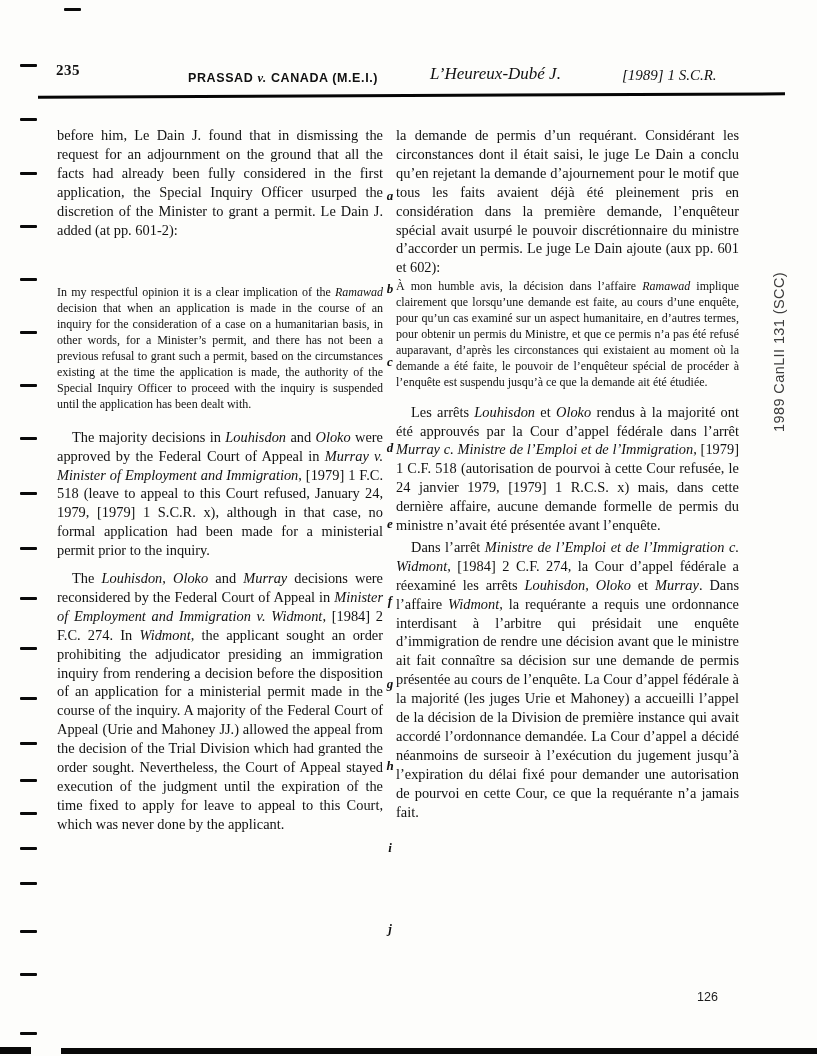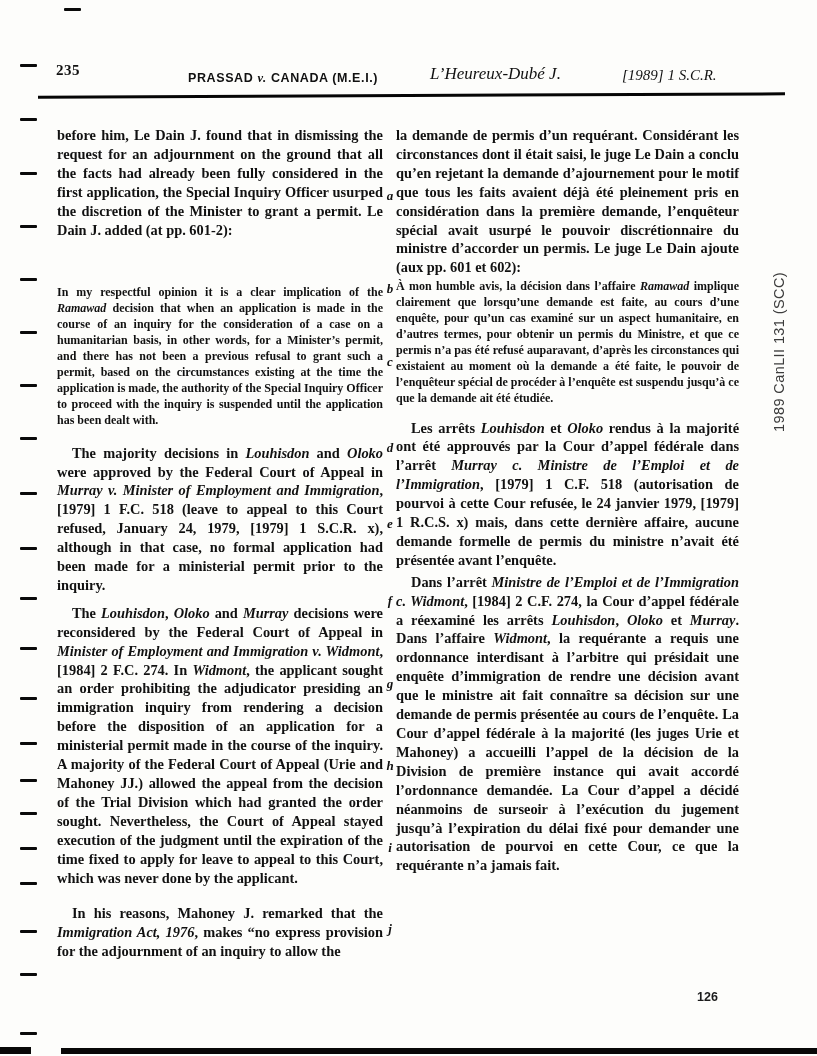--- a/index.html
+++ b/index.html
@@ -10,21 +10,21 @@
   }
   
   .pageno-left{position:absolute;left:56px;top:62px;font-size:15px;font-weight:bold;letter-spacing:.5px;}
   .case-title{position:absolute;left:188px;top:71px;font-size:12.5px;letter-spacing:.6px;font-family:"Liberation Sans",sans-serif;font-weight:bold;}
   .case-title .it{font-family:"Liberation Serif",serif;font-weight:bold;}
   .judge-name{position:absolute;left:430px;top:64px;font-size:17px;font-weight:normal;font-style:italic;}
   .reporter-citation{position:absolute;left:622px;top:67px;font-size:15px;font-style:italic;}
   .header-rule{position:absolute;left:38px;top:94px;width:747px;height:2.6px;background:#050505;transform:rotate(-.25deg);}
 
   
-  .col{position:absolute;top:126px;text-align:justify;font-size:14.4px;line-height:18.9px;font-weight:bold;}
+  .col{position:absolute;top:126px;text-align:justify;font-size:14.4px;line-height:18.9px;}
   .col-left{left:57px;width:326px;}
   .col-right{left:396px;width:343px;}
   .col p{margin:0;}
   .indent{text-indent:15px;}
   .quote{font-size:12px;line-height:15.9px;}
   .it{font-style:italic;}
 
   
   .gletter{position:absolute;left:384px;width:12px;text-align:center;font-size:13px;font-weight:bold;font-style:italic;font-family:"Liberation Serif",serif;}
 
@@ -34,37 +34,36 @@
   .bottom-bar-stub{position:absolute;left:0;top:1047px;width:31px;height:7px;background:#080808;}
 
   
   .canlii-vertical{
     position:absolute;right:30px;top:272px;
     writing-mode:vertical-rl;transform:rotate(180deg);
     font-family:"Liberation Sans",sans-serif;font-size:14.5px;color:#3c3c3c;letter-spacing:.4px;
   }
 
   
-  .folio{position:absolute;left:697px;top:990px;font-family:"Liberation Sans",sans-serif;font-weight:bold;font-size:12.5px;color:#1c1c1c;}
+  .folio{position:absolute;left:697px;top:990px;font-family:"Liberation Sans",sans-serif;font-weight:normal;font-size:12.5px;color:#1c1c1c;}
 </style>
 </head>
 <body>
 
 <div class="pageno-left">235</div>
 <div class="case-title"><span>PRASSAD </span><span class="it">v.</span><span> CANADA (M.E.I.)</span></div>
 <div class="judge-name">L’Heureux-Dubé J.</div>
 <div class="reporter-citation">[1989] 1 S.C.R.</div>
 <div class="header-rule"></div>
 
 <div class="col col-left">
   <p><span>before him, Le Dain J. found that in dismissing the request for an adjournment on the ground that all the facts had already been fully considered in the first application, the Special Inquiry Officer usurped the discretion of the Minister to grant a permit. Le Dain J. added (at pp. 601-2):</span></p>
   <p class="quote" style="margin-top:46px"><span>In my respectful opinion it is a clear implication of the </span><span class="it">Ramawad</span><span> decision that when an application is made in the course of an inquiry for the consideration of a case on a humanitarian basis, in other words, for a Minister’s permit, and there has not been a previous refusal to grant such a permit, based on the circumstances existing at the time the application is made, the authority of the Special Inquiry Officer to proceed with the inquiry is suspended until the application has been dealt with.</span></p>
   <p class="indent" style="margin-top:15px"><span>The majority decisions in </span><span class="it">Louhisdon</span><span> and </span><span class="it">Oloko</span><span> were approved by the Federal Court of Appeal in </span><span class="it">Murray v. Minister of Employment and Immigration</span><span>, [1979] 1 F.C. 518 (leave to appeal to this Court refused, January 24, 1979, [1979] 1 S.C.R. x), although in that case, no formal application had been made for a ministerial permit prior to the inquiry.</span></p>
   <p class="indent" style="margin-top:9px"><span>The </span><span class="it">Louhisdon</span><span>, </span><span class="it">Oloko</span><span> and </span><span class="it">Murray</span><span> decisions were reconsidered by the Federal Court of Appeal in </span><span class="it">Minister of Employment and Immigration v. Widmont</span><span>, [1984] 2 F.C. 274. In </span><span class="it">Widmont</span><span>, the applicant sought an order prohibiting the adjudicator presiding an immigration inquiry from rendering a decision before the disposition of an application for a ministerial permit made in the course of the inquiry. A majority of the Federal Court of Appeal (Urie and Mahoney JJ.) allowed the appeal from the decision of the Trial Division which had granted the order sought. Nevertheless, the Court of Appeal stayed execution of the judgment until the expiration of the time fixed to apply for leave to appeal to this Court, which was never done by the applicant.</span></p>
-  <p class="indent" style="margin-top:17px"><span>In his reasons, Mahoney J. remarked that the </span><span class="it">Immigration Act, 1976</span><span>, makes “no express provision for the adjournment of an inquiry to allow the</span></p>
 </div>
 
 <div class="col col-right">
   <p><span>la demande de permis d’un requérant. Considérant les circonstances dont il était saisi, le juge Le Dain a conclu qu’en rejetant la demande d’ajournement pour le motif que tous les faits avaient déjà été pleinement pris en considération dans la première demande, l’enquêteur spécial avait usurpé le pouvoir discrétionnaire du ministre d’accorder un permis. Le juge Le Dain ajoute (aux pp. 601 et 602):</span></p>
   <p class="quote" style="margin-top:2px"><span>À mon humble avis, la décision dans l’affaire </span><span class="it">Ramawad</span><span> implique clairement que lorsqu’une demande est faite, au cours d’une enquête, pour qu’un cas examiné sur un aspect humanitaire, en d’autres termes, pour obtenir un permis du Ministre, et que ce permis n’a pas été refusé auparavant, d’après les circonstances qui existaient au moment où la demande a été faite, le pouvoir de l’enquêteur spécial de procéder à l’enquête est suspendu jusqu’à ce que la demande ait été étudiée.</span></p>
   <p class="indent" style="margin-top:12px"><span>Les arrêts </span><span class="it">Louhisdon</span><span> et </span><span class="it">Oloko</span><span> rendus à la majorité ont été approuvés par la Cour d’appel fédérale dans l’arrêt </span><span class="it">Murray c. Ministre de l’Emploi et de l’Immigration</span><span>, [1979] 1 C.F. 518 (autorisation de pourvoi à cette Cour refusée, le 24 janvier 1979, [1979] 1 R.C.S. x) mais, dans cette dernière affaire, aucune demande formelle de permis du ministre n’avait été présentée avant l’enquête.</span></p>
   <p class="indent" style="margin-top:3px"><span>Dans l’arrêt </span><span class="it">Ministre de l’Emploi et de l’Immigration c. Widmont</span><span>, [1984] 2 C.F. 274, la Cour d’appel fédérale a réexaminé les arrêts </span><span class="it">Louhisdon</span><span>, </span><span class="it">Oloko</span><span> et </span><span class="it">Murray</span><span>. Dans l’affaire </span><span class="it">Widmont</span><span>, la requérante a requis une ordonnance interdisant à l’arbitre qui présidait une enquête d’immigration de rendre une décision avant que le ministre ait fait connaître sa décision sur une demande de permis présentée au cours de l’enquête. La Cour d’appel fédérale à la majorité (les juges Urie et Mahoney) a accueilli l’appel de la décision de la Division de première instance qui avait accordé l’ordonnance demandée. La Cour d’appel a décidé néanmoins de surseoir à l’exécution du jugement jusqu’à l’expiration du délai fixé pour demander une autorisation de pourvoi en cette Cour, ce que la requérante n’a jamais fait.</span></p>
 </div>
 
 <span class="gletter" style="top:188px">a</span>

